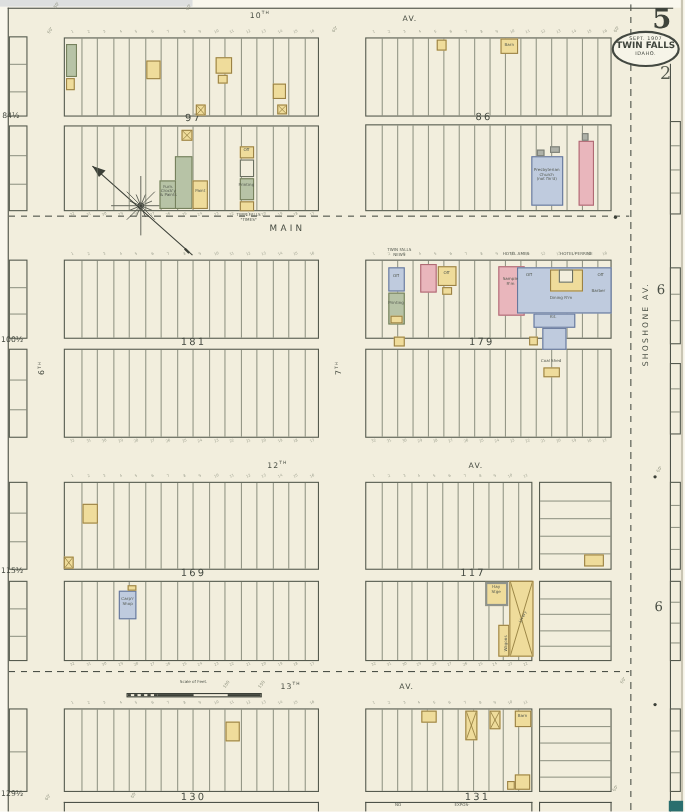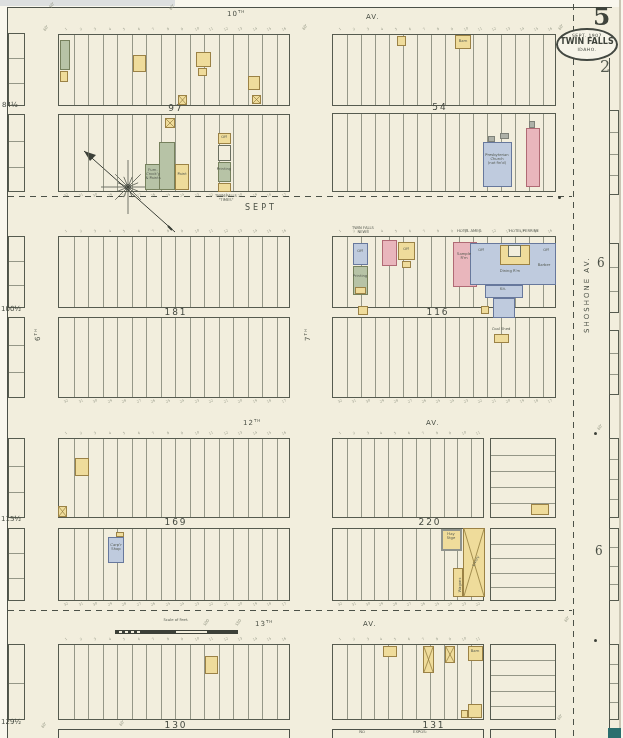--- a/index.html
+++ b/index.html
@@ -229,21 +229,21 @@
         <div class="lotv" style="left: 98px;"></div>
         <div class="lotv" style="left: 112px;"></div>
         <div class="lotv" style="left: 126px;"></div>
         <div class="lotv" style="left: 140px;"></div>
         <div class="lotv" style="left: 154px;"></div>
         <div class="lotv" style="left: 168px;"></div>
         <div class="lotv" style="left: 182px;"></div>
         <div class="lotv" style="left: 196px;"></div>
         <div class="lotv" style="left: 210px;"></div>
       </div>
-      <div class="blab" style="left: 440px; top: 102px;">54</div>
+      <div class="blab" style="left: 440px; top: 102px;">86</div>
       <div class="block" style="left: 58px; top: 236px; width: 232px; height: 72px;">
         <div class="lotv" style="left: 15px;"></div>
         <div class="lotv" style="left: 29px;"></div>
         <div class="lotv" style="left: 44px;"></div>
         <div class="lotv" style="left: 58px;"></div>
         <div class="lotv" style="left: 73px;"></div>
         <div class="lotv" style="left: 87px;"></div>
         <div class="lotv" style="left: 102px;"></div>
         <div class="lotv" style="left: 116px;"></div>
         <div class="lotv" style="left: 131px;"></div>
@@ -363,21 +363,21 @@
       <div class="lotnum" style="left: 423px; top: 399px;">26</div>
       <div class="lotnum" style="left: 437px; top: 399px;">25</div>
       <div class="lotnum" style="left: 451px; top: 399px;">24</div>
       <div class="lotnum" style="left: 465px; top: 399px;">23</div>
       <div class="lotnum" style="left: 479px; top: 399px;">22</div>
       <div class="lotnum" style="left: 493px; top: 399px;">21</div>
       <div class="lotnum" style="left: 507px; top: 399px;">20</div>
       <div class="lotnum" style="left: 521px; top: 399px;">19</div>
       <div class="lotnum" style="left: 535px; top: 399px;">18</div>
       <div class="lotnum" style="left: 549px; top: 399px;">17</div>
-      <div class="blab" style="left: 438px; top: 307px;">116</div>
+      <div class="blab" style="left: 438px; top: 307px;">179</div>
       <div class="block" style="left: 58px; top: 438px; width: 232px; height: 80px;">
         <div class="lotv" style="left: 15px;"></div>
         <div class="lotv" style="left: 29px;"></div>
         <div class="lotv" style="left: 44px;"></div>
         <div class="lotv" style="left: 58px;"></div>
         <div class="lotv" style="left: 73px;"></div>
         <div class="lotv" style="left: 87px;"></div>
         <div class="lotv" style="left: 102px;"></div>
         <div class="lotv" style="left: 116px;"></div>
         <div class="lotv" style="left: 131px;"></div>
@@ -489,21 +489,21 @@
         <div class="loth" style="top: 32px;"></div>
         <div class="loth" style="top: 48px;"></div>
         <div class="loth" style="top: 64px;"></div>
       </div>
       <div class="block" style="left: 490px; top: 528px; width: 66px; height: 73px;">
         <div class="loth" style="top: 15px;"></div>
         <div class="loth" style="top: 29px;"></div>
         <div class="loth" style="top: 44px;"></div>
         <div class="loth" style="top: 58px;"></div>
       </div>
-      <div class="blab" style="left: 430px; top: 517px;">220</div>
+      <div class="blab" style="left: 430px; top: 517px;">117</div>
       <div class="block" style="left: 58px; top: 644px; width: 232px; height: 76px;">
         <div class="lotv" style="left: 15px;"></div>
         <div class="lotv" style="left: 29px;"></div>
         <div class="lotv" style="left: 44px;"></div>
         <div class="lotv" style="left: 58px;"></div>
         <div class="lotv" style="left: 73px;"></div>
         <div class="lotv" style="left: 87px;"></div>
         <div class="lotv" style="left: 102px;"></div>
         <div class="lotv" style="left: 116px;"></div>
         <div class="lotv" style="left: 131px;"></div>
@@ -730,21 +730,21 @@
       <div class="tl" style="left: 501px; top: 327px; transform: translate(-50%, 0px) scale(0.62);">Coal Shed</div>
       <div class="tl" style="left: 451px; top: 532px; transform: translate(-50%, 0px) scale(0.62);">Hay<br>Stge</div>
       <div class="tl" style="left: 458px; top: 585px; transform: translate(-50%, 0px) scale(0.62) rotate(-90deg);">Wagons</div>
       <div class="tl" style="left: 474px; top: 560px; transform: translate(-50%, 0px) scale(0.62) rotate(-63deg);">Livery</div>
       <div class="tl" style="left: 116px; top: 543px; transform: translate(-50%, 0px) scale(0.62);">Carp'r<br>Shop</div>
       <div class="tl" style="left: 475px; top: 649px; transform: translate(-50%, 0px) scale(0.62);">Barn</div>
       <div class="tl" style="left: 362px; top: 730px; transform: translate(-50%, 0px) scale(0.62);">NO</div>
       <div class="tl" style="left: 420px; top: 730px; transform: translate(-50%, 0px) scale(0.62);">EXPOS-</div>
       <div class="street" style="left: 227px; top: 9px;">10<sup>TH</sup></div>
       <div class="street" style="left: 366px; top: 13px;">AV.</div>
-      <div class="street mainst" style="left: 245px; top: 203px;">SEPT</div>
+      <div class="street mainst" style="left: 245px; top: 203px;">MAIN</div>
       <div class="street" style="left: 243px; top: 418px;">12<sup>TH</sup></div>
       <div class="street" style="left: 426px; top: 419px;">AV.</div>
       <div class="street" style="left: 255px; top: 619px;">13<sup>TH</sup></div>
       <div class="street" style="left: 363px; top: 620px;">AV.</div>
       <div class="street vert" style="left: 33px; top: 341px;">6<sup>TH</sup></div>
       <div class="street vert" style="left: 303px; top: 341px;">7<sup>TH</sup></div>
       <div class="street vert sho" style="left: 583px; top: 333px;">SHOSHONE  AV.</div>
       <div class="six" style="left: 597px; top: 256px;">6</div>
       <div class="six" style="left: 595px; top: 544px;">6</div>
       <div class="tick" style="left: 48px; top: 6px;">50'</div>

